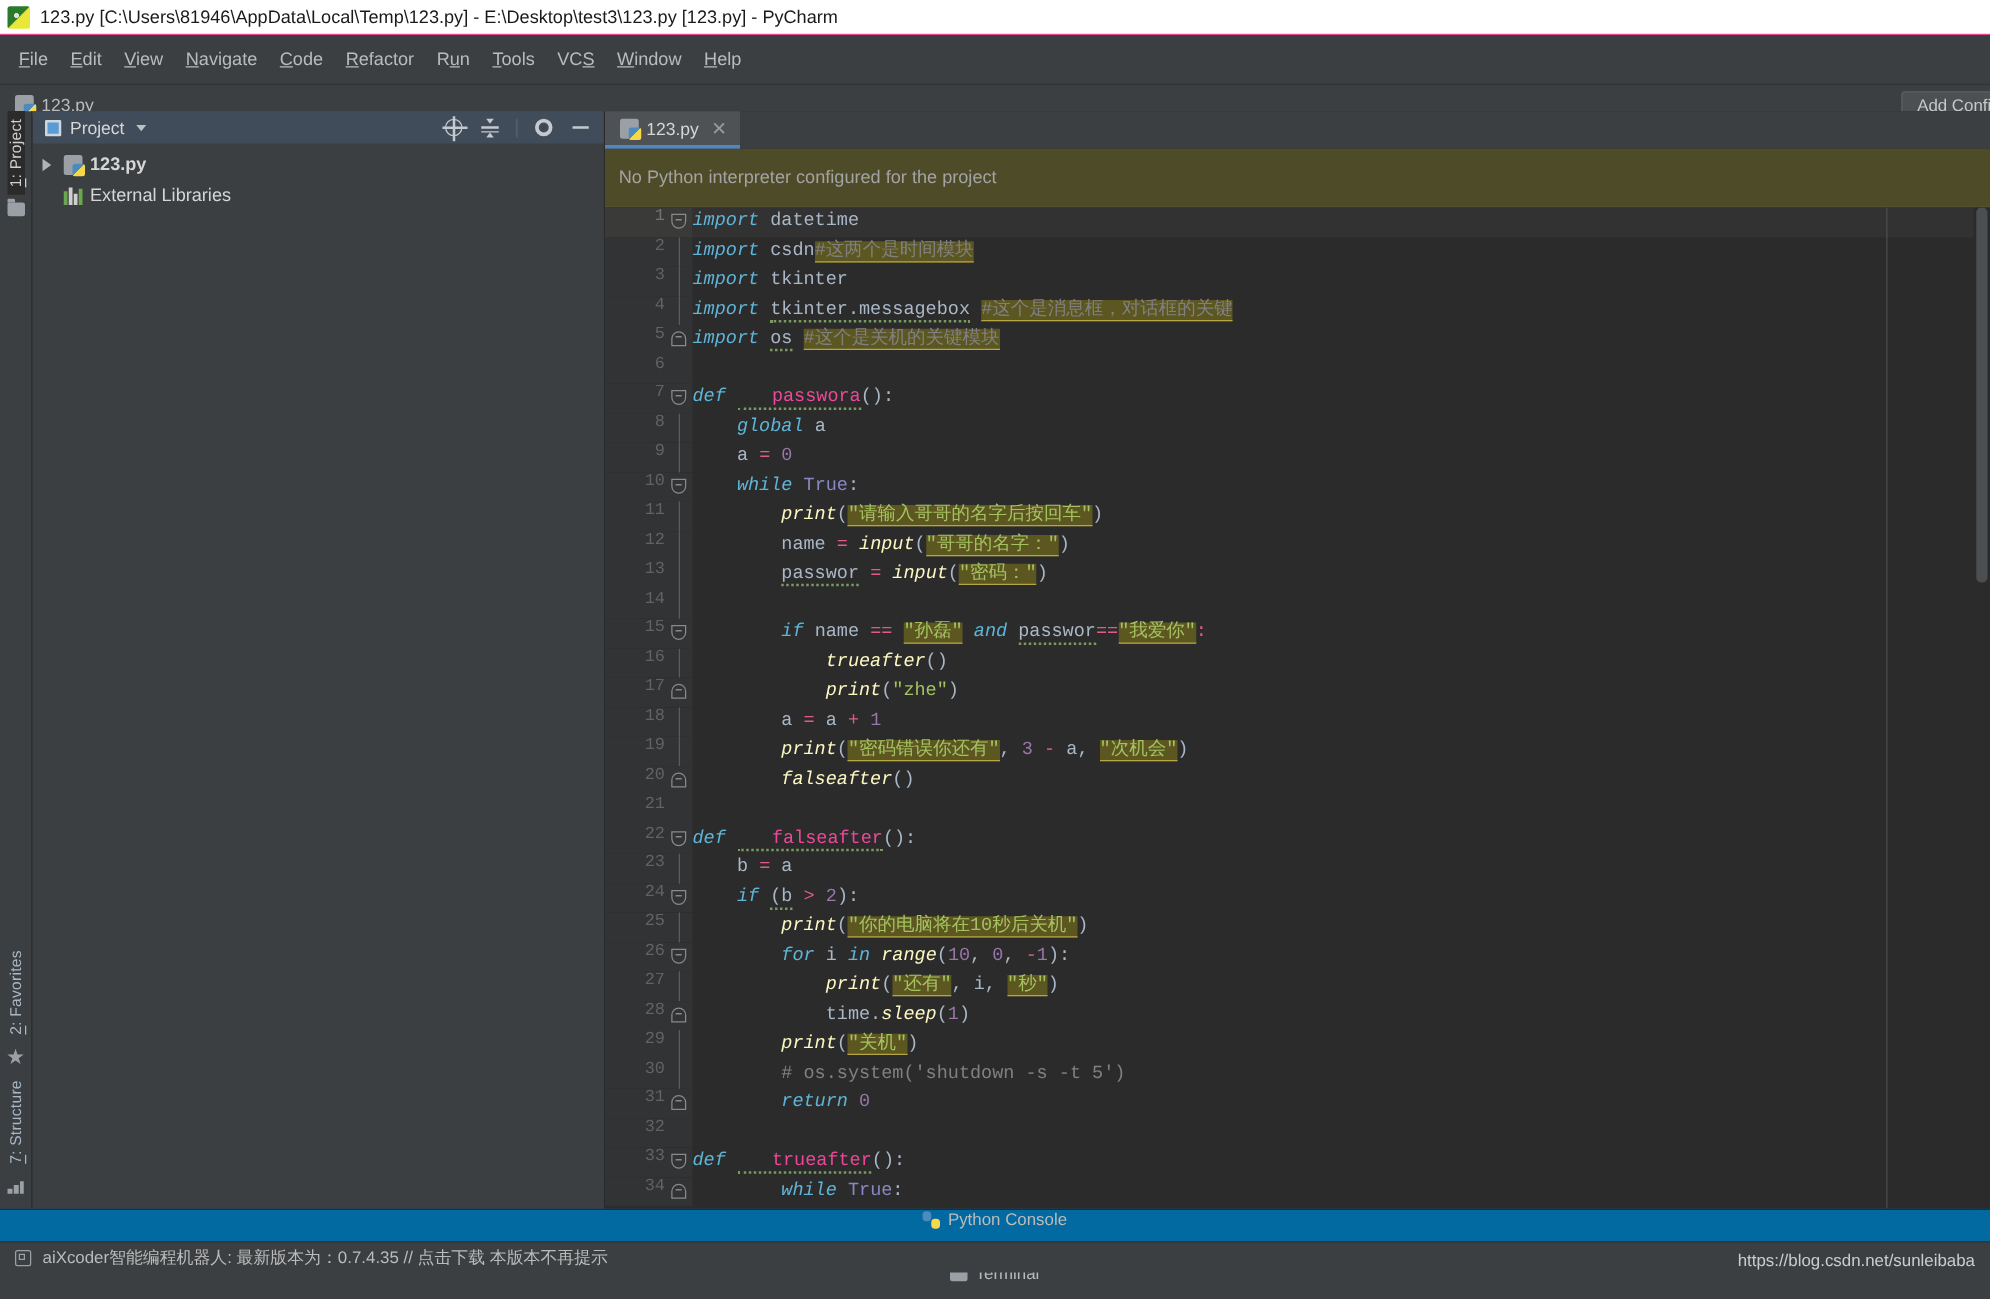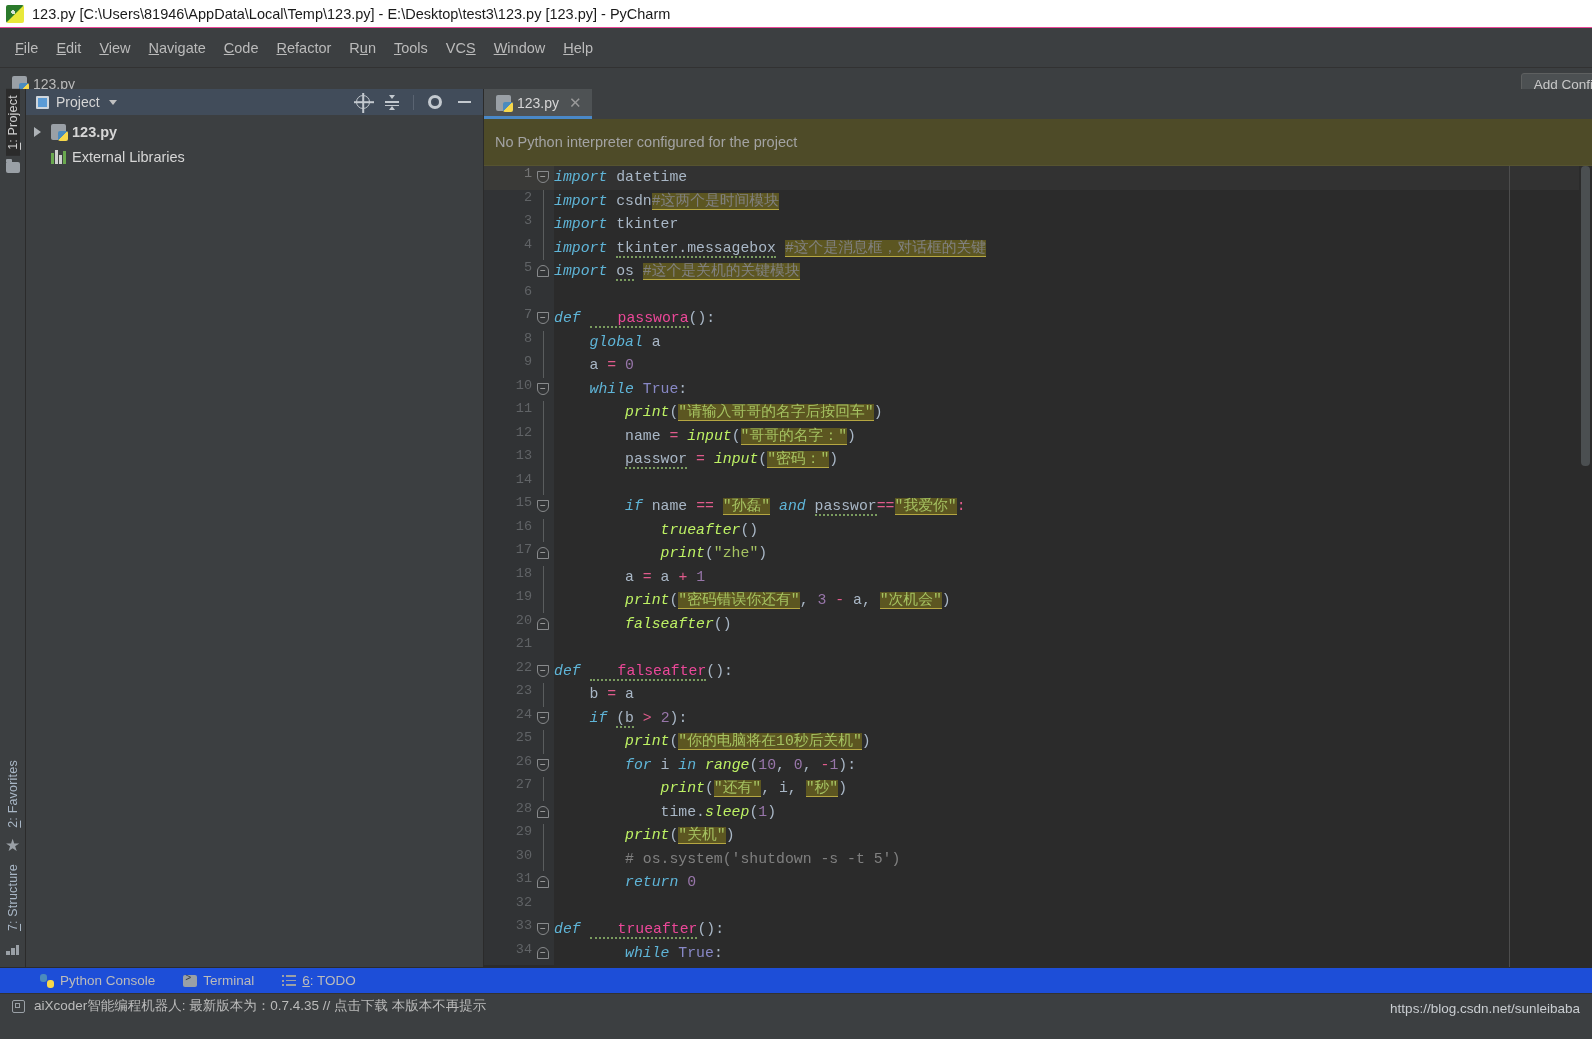--- a/index.html
+++ b/index.html
@@ -202,39 +202,39 @@
   .foldbox.open { border-radius: 0 0 6px 6px; }
   .foldbox.close { border-radius: 6px 6px 0 0; }
   .foldline { position:absolute; left:10.5px; top:0; bottom:0; width:1px; background:#5a5d5e; }
   td.src {
     font-family: "Liberation Mono", monospace;
     font-size: 14.8px; line-height: 23.5px; color: #a9b7c6;
     white-space: pre; padding-left: 10px; position: relative;
   }
   .kwi  { color: #5fb5d8; font-style: italic; }
   .fn   { color: #ec4899; padding-left: 28px; }
-  .fnc  { color: #bef264; font-style: italic; }
+  .fnc  { color: #fef9c3; font-style: italic; }
   .bi   { color: #8888c6; }
   .num  { color: #9876aa; }
   .op   { color: #e05b8c; }
   .cmt  { color: #808080; }
   .txt  { color: #a9b7c6; }
   .str  { color: #a5c261; }
   .hl   { background: #5c5621; border-bottom: 1px solid #b5a642; }
   .squig { border-bottom: 2px dotted #7a9b5f; }
   #right-margin { position:absolute; top:0; bottom:0; left:1025px; width:1px; background:#4d4d4d; }
   #scrollbar-track { position:absolute; top:0; right:0; width:13px; bottom:0; background:#2b2b2b; }
   #scrollbar-thumb { position:absolute; top:0; left:2px; width:9px; height:300px; background:#4b4f51; border-radius:4px; }
 
   
   #bottom { position: absolute; left: 0; right: 0; bottom: 0; height: 72px; }
   #toolwin-bar {
-    height: 26px; background: #1d4ed8; border-top: 1px solid #2b2b2b;
-    display: flex; align-items: center; gap: 28px; padding-left: 40px;
-    font-size: 13.5px; color: #bbbbbb;
+    height: 26px; background: #0369a1; border-top: 1px solid #2b2b2b;
+    display: flex; align-items: center; gap: 28px; 
+    font-size: 13.5px; color: #bbbbbb; flex-direction: column;
   }
   #toolwin-bar .tw { display: flex; align-items: center; gap: 6px; }
   #toolwin-bar u { text-decoration: underline; }
   .pyc-glyph { width:14px;height:14px;position:relative;display:inline-block; }
   .pyc-glyph::before,.pyc-glyph::after{content:"";position:absolute;width:7px;height:8px;border-radius:3px;}
   .pyc-glyph::before{background:#4b8bbe;left:0;top:0;}
   .pyc-glyph::after{background:#f7d84b;right:0;bottom:0;}
   .term-glyph { width:14px;height:12px;background:#9aa0a6;border-radius:2px;position:relative;display:inline-block;}
   .term-glyph::after{content:">";position:absolute;left:2px;top:-2px;font-size:10px;color:#3c3f41;font-family:"Liberation Mono",monospace;}
   .todo-glyph { width:14px;height:11px;position:relative;display:inline-block;}

